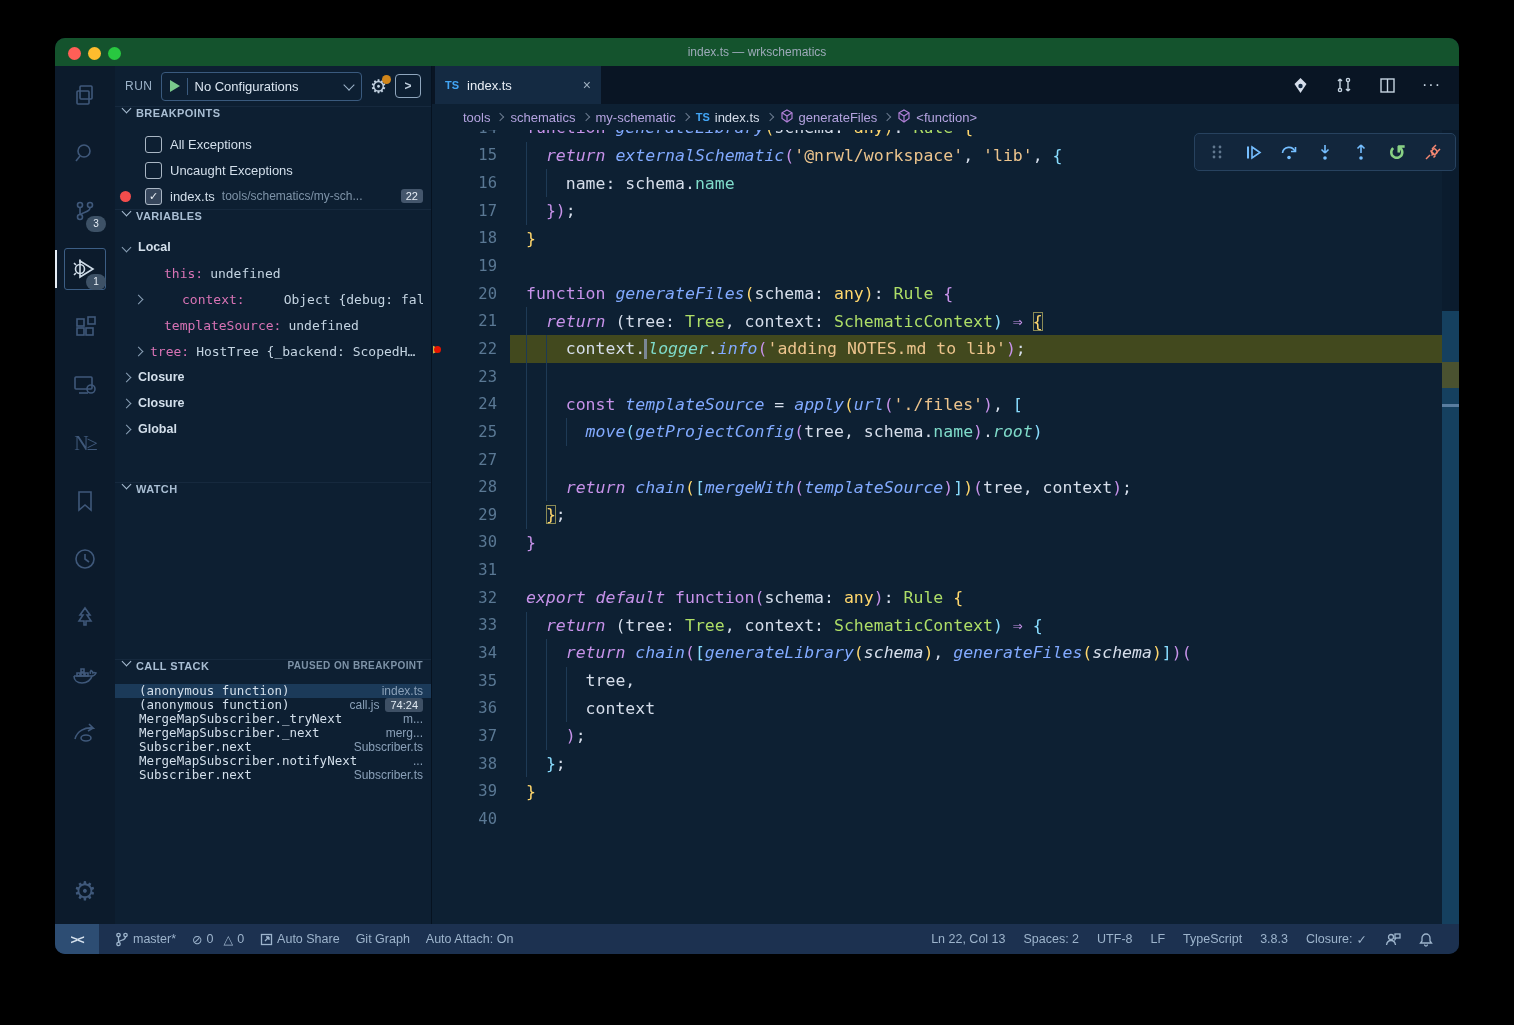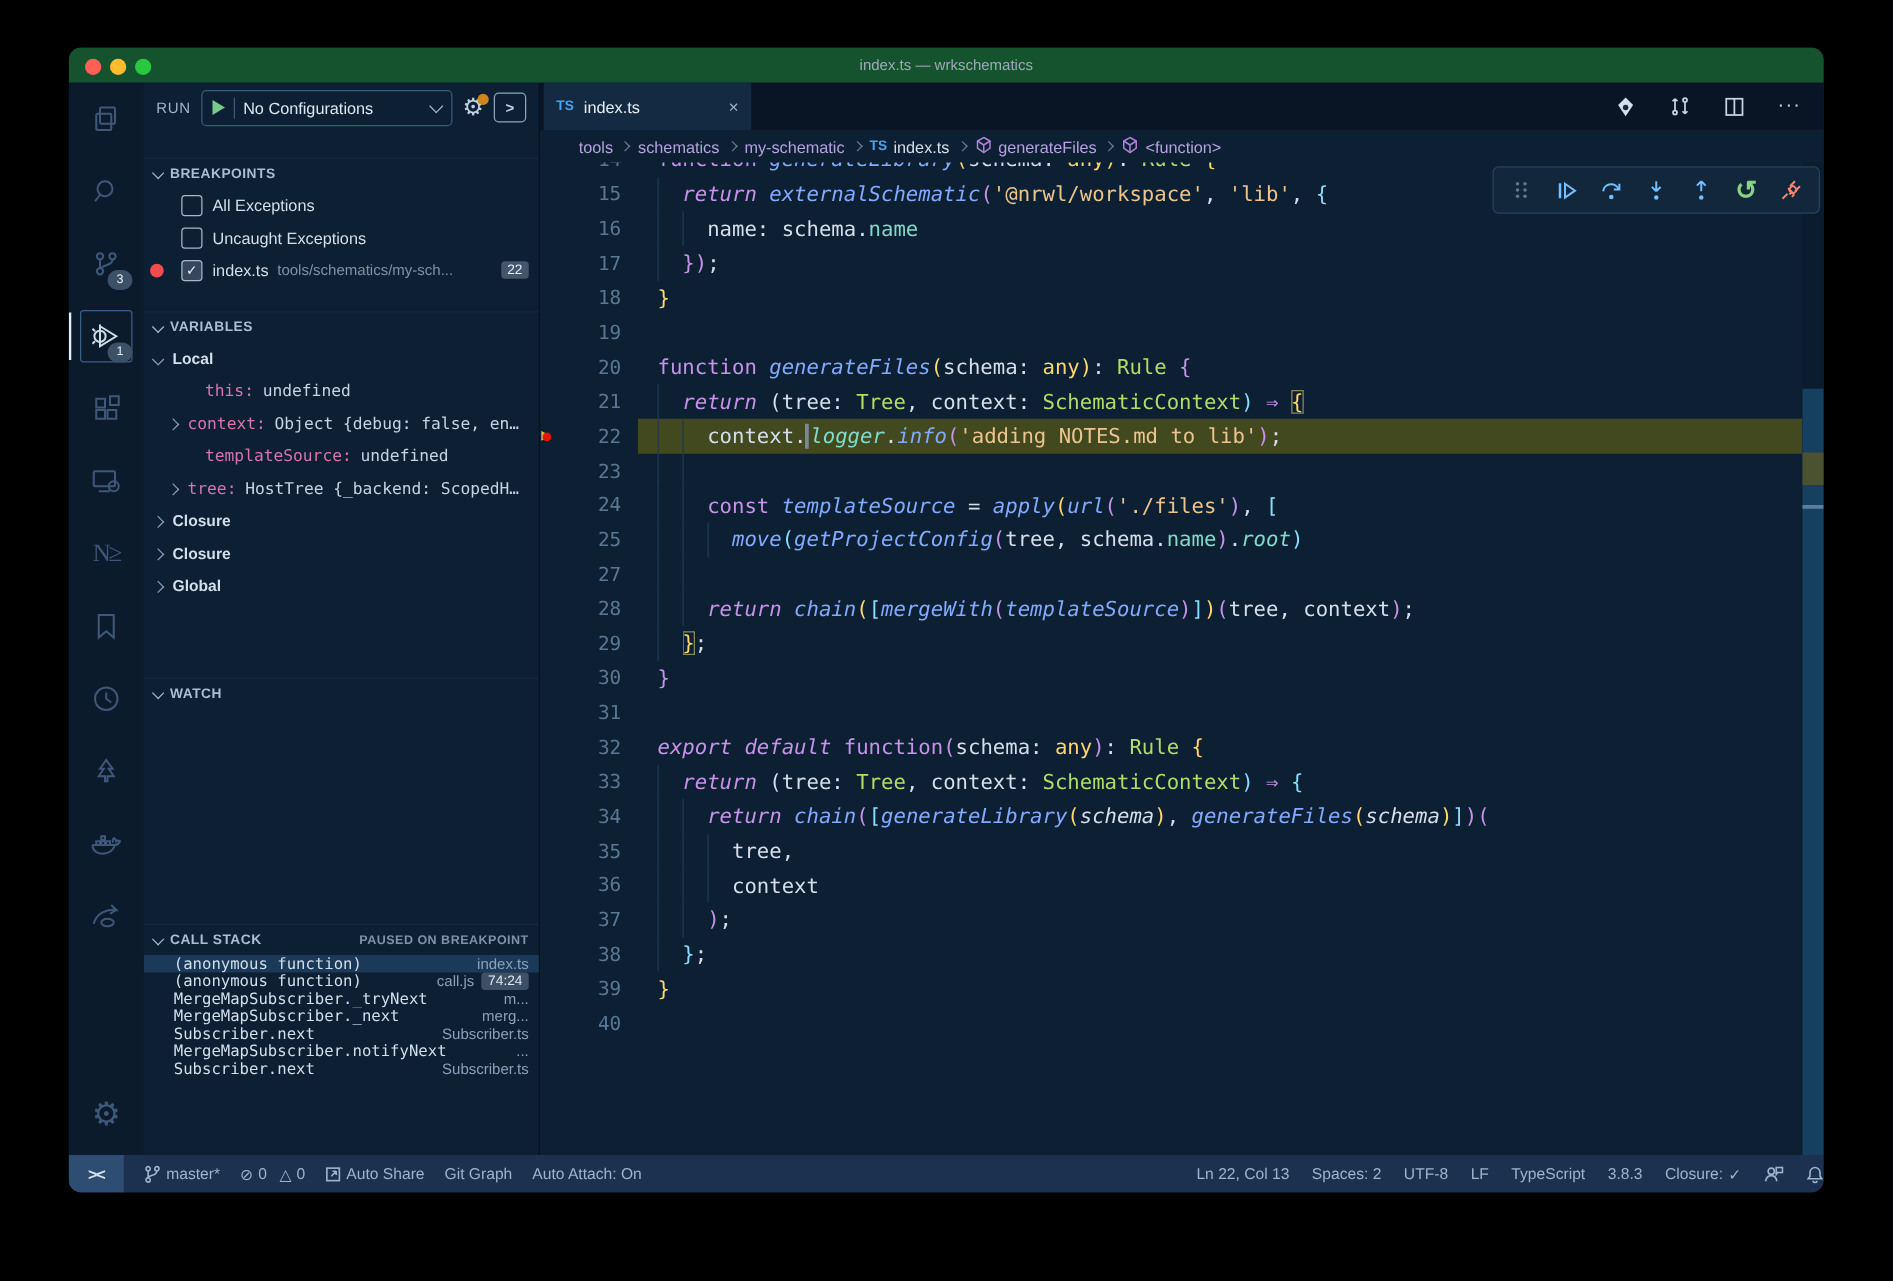--- a/index.html
+++ b/index.html
@@ -32,22 +32,22 @@
   .run-dd{display:flex;align-items:center;height:27px;border:1px solid #3a5a7e;border-radius:4px;padding:0 8px;gap:7px;flex:1;}
   .play-tri{width:0;height:0;border-left:9px solid transparent;border-left-color:#79c98c;border-left-width:10px;
     border-top:6px solid transparent;border-bottom:6px solid transparent;}
   .dd-sep{width:1px;height:17px;background:#3a5a7e;}
   .dd-text{font-size:13px;color:#dbe6f1;flex:1;}
   .chev{display:inline-block;width:7px;height:7px;border-right:1.6px solid #9db4ca;border-bottom:1.6px solid #9db4ca;transform:rotate(45deg);margin-top:-3px;}
   .gear-wrap{position:relative;font-size:19px;color:#c2d1e0;line-height:1;}
   .gear-dot{position:absolute;right:-4px;top:-2px;width:9px;height:9px;border-radius:50%;background:#d1861a;}
   .console-btn{width:24px;height:22px;border:1.4px solid #8fa6bd;border-radius:4px;color:#c2d1e0;
     font-size:12px;font-weight:bold;display:flex;align-items:center;justify-content:center;}
-  .sec-header{height:24px;display:flex;align-items:center;gap:6px;padding:0 8px;border-top:1px solid #16293e;
-    color:#a9bed3;font-size:11px;font-weight:bold;letter-spacing:.4px;margin-top:20px;}
+  .sec-header{height:24px;display:flex;gap:6px;padding:0 8px;border-top:1px solid #16293e;
+    color:#a9bed3;font-size:11px;font-weight:bold;letter-spacing:.4px;}
   .sec-header .hchev{width:6px;height:6px;border-right:1.4px solid #a9bed3;border-bottom:1.4px solid #a9bed3;transform:rotate(45deg);margin-top:-2px;}
   .sec-header .hchev.right{transform:rotate(-45deg);}
   .sec-right{margin-left:auto;color:#7e93a8;font-size:10px;font-weight:bold;}
   .row{height:26px;display:flex;align-items:center;padding:0 8px;font-size:13px;position:relative;}
   .checkbox{width:15px;height:15px;border:1.4px solid #a9b6c4;border-radius:3px;margin:0 8px 0 22px;flex:0 0 auto;
     display:flex;align-items:center;justify-content:center;font-size:11px;color:#e8eef5;background:transparent;}
   .checkbox.checked{background:#36465c;}
   .bp-dot{position:absolute;left:5px;width:11px;height:11px;border-radius:50%;background:#f14c4c;}
   .bp-label{color:#d3dfeb;}
   .bp-detail{color:#7e93a8;font-size:12px;margin-left:7px;white-space:nowrap;overflow:hidden;flex:1;}
@@ -108,21 +108,21 @@
   .sb-ruler{position:absolute;right:0;top:38px;bottom:0;width:17px;background:#0b1c2e;z-index:20;}
   .sb-thumb{position:absolute;right:0;top:207px;width:17px;height:632px;background:#15405f;}
   .sb-mark-line{position:absolute;right:0;top:258px;width:17px;height:26px;background:#4a5230;}
   .sb-mark-cursor{position:absolute;right:0;top:300px;width:17px;height:3px;background:#5a7ea0;}
   
   .statusbar{position:absolute;left:0;right:0;bottom:0;height:30px;background:#1c3150;z-index:60;
     display:flex;align-items:center;color:#9db4cc;font-size:12.5px;}
   .sb-remote{width:44px;height:30px;background:#2d4d73;color:#d7e3ef;display:flex;align-items:center;justify-content:center;
     font-weight:bold;letter-spacing:-1px;font-size:13px;}
   .sb-item{display:flex;align-items:center;gap:4px;margin-left:16px;white-space:nowrap;}
-  .sb-right{margin-left:auto;display:flex;align-items:center;padding-right:0;}
+  .sb-right{margin-left:auto;display:flex;align-items:center;padding-right:26px;}
   .sb-right .sb-item{margin-left:18px;}
   .statusbar svg{stroke:#9db4cc;fill:none;stroke-width:1.3;}
   .check{color:#9db4cc;}
 </style>
 </head>
 <body>
 
 <div class="window">
 
   <div class="titlebar">
@@ -255,21 +255,21 @@
     <div id="var-rows">
         <div class="row" style="padding-left: 8px;">
           <span class="vchev down"></span>
           <span class="scope">Local</span>
         </div>
         <div class="row" style="padding-left: 34px;">
           <span class="vchev none"></span>
           <span class="mono var-name">this:</span>
           <span class="mono var-val">undefined</span>
         </div>
-        <div class="row" style="padding-left: 20px;">
+        <div class="row" style="padding-left: 20px; gap: 32px;">
           <span class="vchev right"></span>
           <span class="mono var-name">context:</span>
           <span class="mono var-val">Object {debug: false, en…</span>
         </div>
         <div class="row" style="padding-left: 34px;">
           <span class="vchev none"></span>
           <span class="mono var-name">templateSource:</span>
           <span class="mono var-val">undefined</span>
         </div>
         <div class="row" style="padding-left: 20px;">

